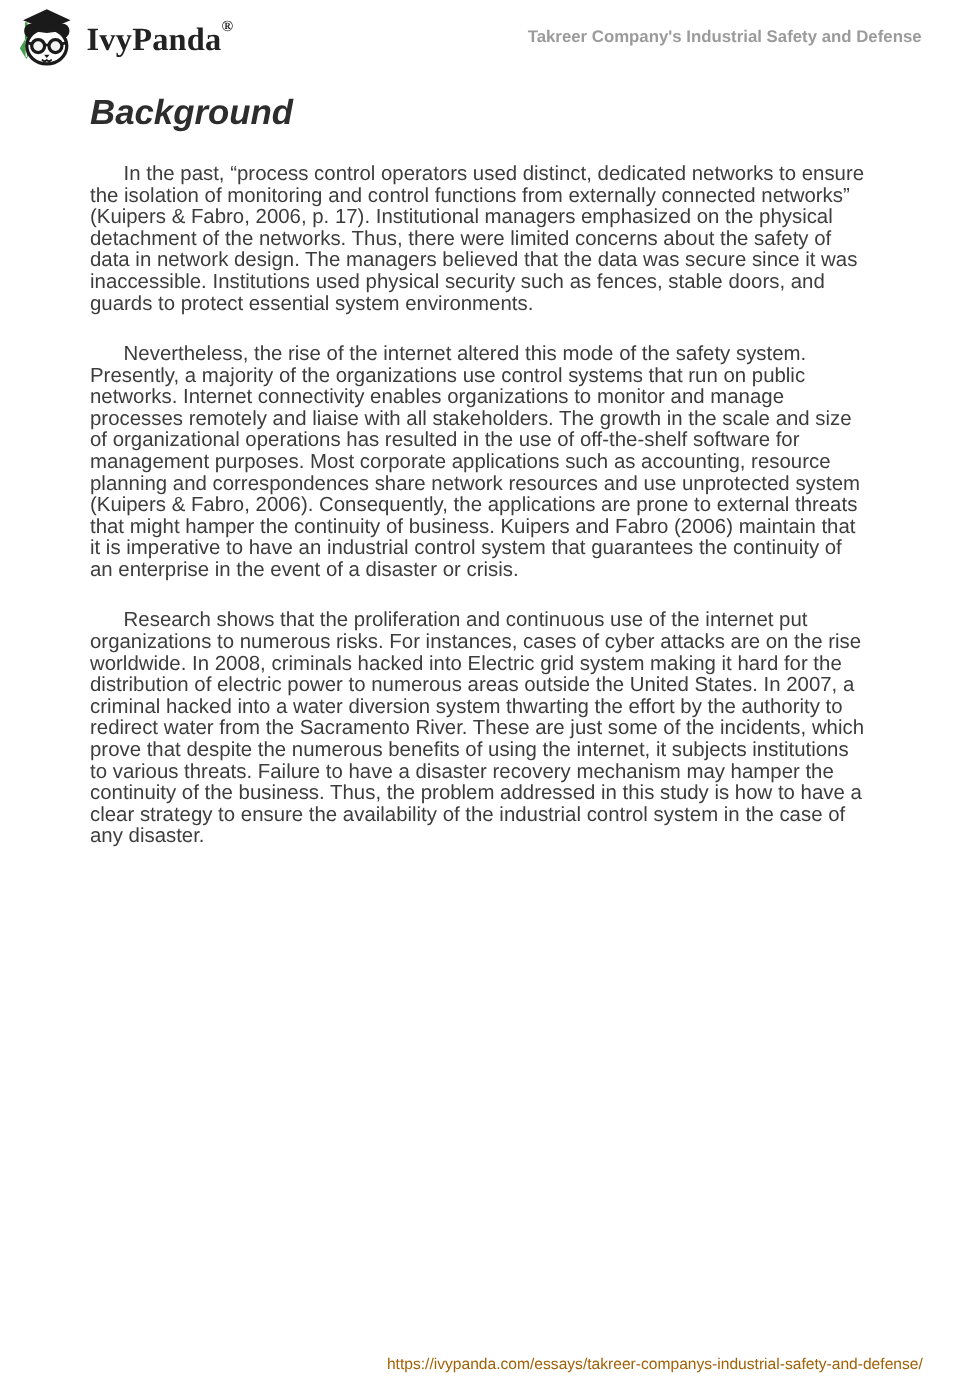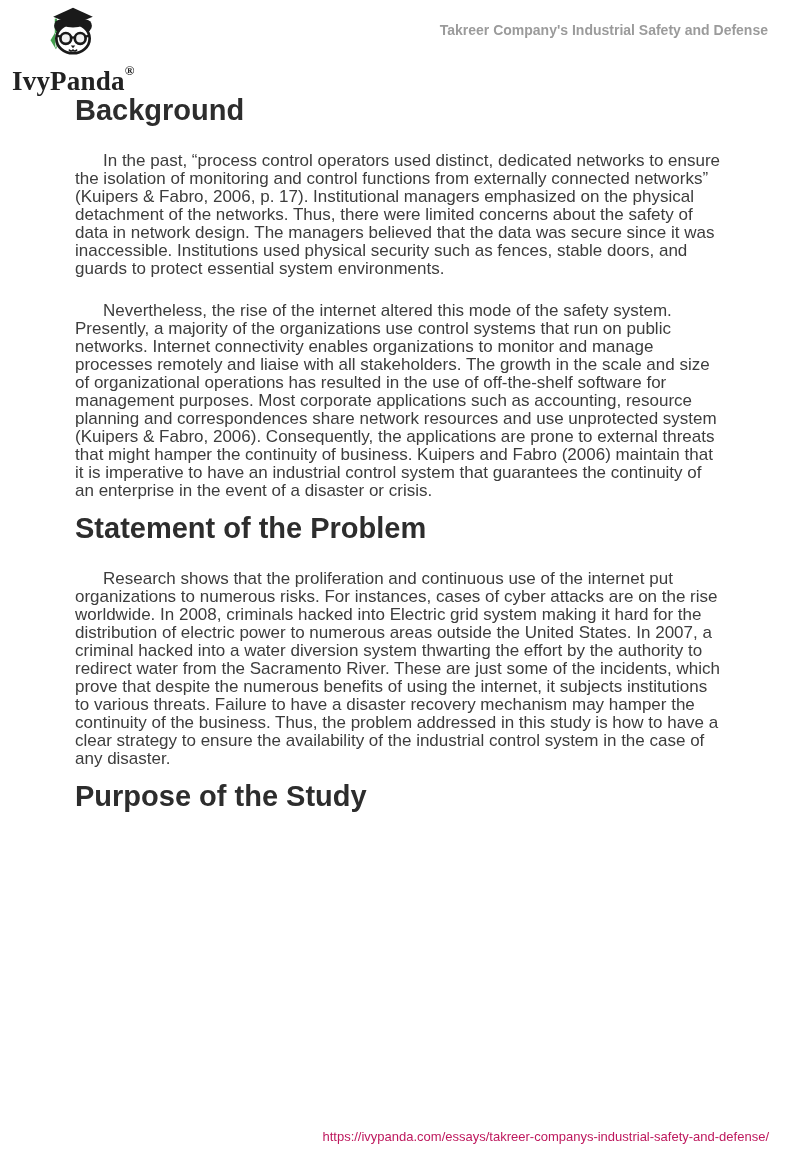--- a/index.html
+++ b/index.html
@@ -19,21 +19,20 @@
     left: 12px;
     right: 32px;
     display: flex;
     justify-content: space-between;
     align-items: flex-start;
   }
   .brand {
     display: flex;
     align-items: center;
     gap: 6px;
-    flex-direction: column;
   }
   .brand svg { display: block; }
   .brand-name {
     font-family: "Liberation Serif", "DejaVu Serif", serif;
     font-weight: bold;
     font-size: 27px;
     color: #222222;
     letter-spacing: 0.2px;
   }
   .brand-reg {
@@ -59,37 +58,37 @@
     left: 75px;
     width: 648px;
   }
   .content h1 {
     font-size: 29px;
     line-height: 36px;
     font-weight: bold;
     color: #2d2d2d;
     margin-top: 10px;
   }
-  .content h1.first { margin-top: 34px; }
+  .content h1.first { margin-top: 18px; font-style: italic; }
   .content p {
     margin-top: 24px;
     font-size: 17px;
     line-height: 18px;
     color: #3d3d3d;
     text-indent: 28px;
     text-align: left;
   }
 
   
   .page-footer {
     position: absolute;
     right: 31px;
     bottom: 16px;
     font-size: 13px;
-    color: #be185d;
+    color: #a16207;
   }
 </style>
 </head>
 <body>
 
 <div class="page-header">
   <div class="brand">
     <span>
       <svg width="54" height="54" viewBox="0 0 60 60">
 
@@ -121,19 +120,17 @@
     </span>
   </div>
   <div class="doc-title">Takreer Company's Industrial Safety and Defense</div>
 </div>
 
 <div class="content">
   <h1 class="first">Background</h1>
   <p>In the past, “process control operators used distinct, dedicated networks to ensure the isolation of monitoring and control functions from externally connected networks” (Kuipers &amp; Fabro, 2006, p. 17). Institutional managers emphasized on the physical detachment of the networks. Thus, there were limited concerns about the safety of data in network design. The managers believed that the data was secure since it was inaccessible. Institutions used physical security such as fences, stable doors, and guards to protect essential system environments.</p>
   <p>Nevertheless, the rise of the internet altered this mode of the safety system. Presently, a majority of the organizations use control systems that run on public networks. Internet connectivity enables organizations to monitor and manage processes remotely and liaise with all stakeholders. The growth in the scale and size of organizational operations has resulted in the use of off-the-shelf software for management purposes. Most corporate applications such as accounting, resource planning and correspondences share network resources and use unprotected system (Kuipers &amp; Fabro, 2006). Consequently, the applications are prone to external threats that might hamper the continuity of business. Kuipers and Fabro (2006) maintain that it is imperative to have an industrial control system that guarantees the continuity of an enterprise in the event of a disaster or crisis.</p>
 
-  <h1>Statement of the Problem</h1>
   <p>Research shows that the proliferation and continuous use of the internet put organizations to numerous risks. For instances, cases of cyber attacks are on the rise worldwide. In 2008, criminals hacked into Electric grid system making it hard for the distribution of electric power to numerous areas outside the United States. In 2007, a criminal hacked into a water diversion system thwarting the effort by the authority to redirect water from the Sacramento River. These are just some of the incidents, which prove that despite the numerous benefits of using the internet, it subjects institutions to various threats. Failure to have a disaster recovery mechanism may hamper the continuity of the business. Thus, the problem addressed in this study is how to have a clear strategy to ensure the availability of the industrial control system in the case of any disaster.</p>
 
-  <h1>Purpose of the Study</h1>
 </div>
 
 <div class="page-footer">https://ivypanda.com/essays/takreer-companys-industrial-safety-and-defense/</div>
 
 </body></html>

